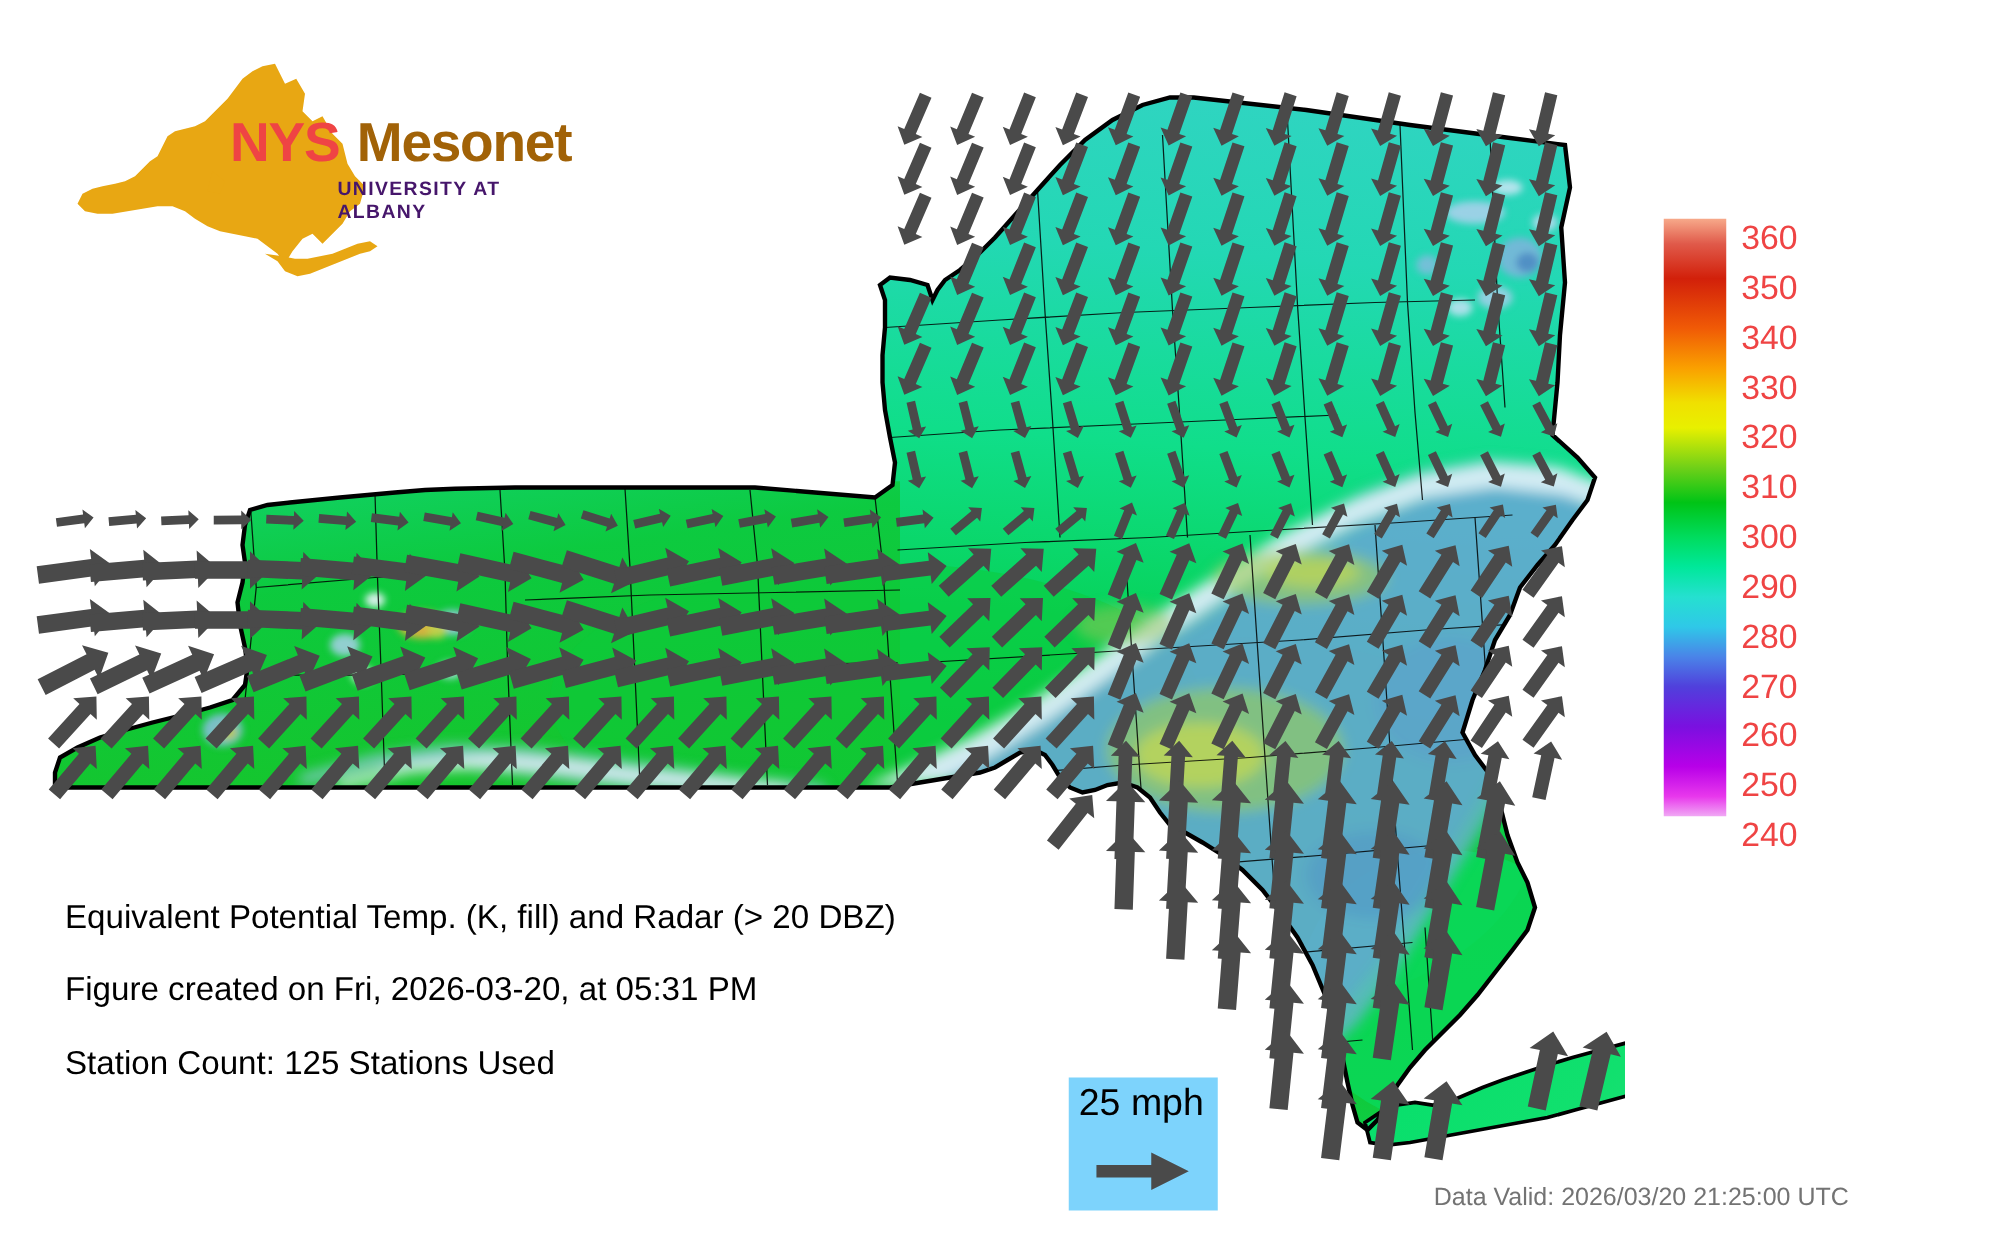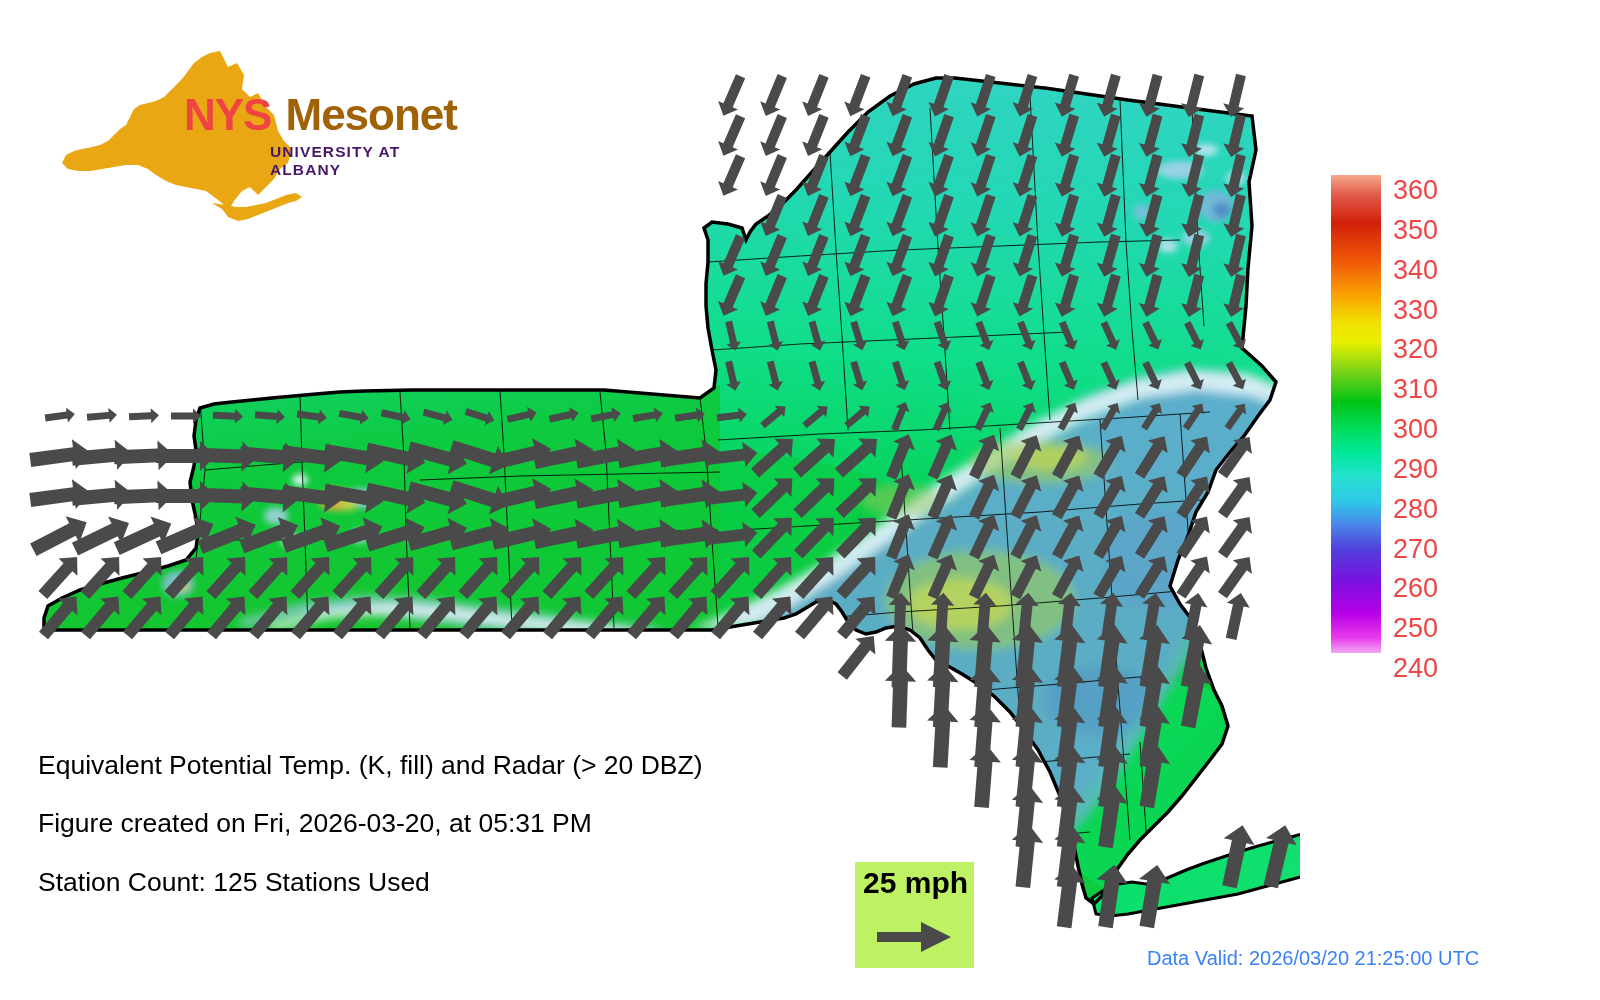--- a/index.html
+++ b/index.html
@@ -23,33 +23,33 @@
   #map-svg{position:absolute;left:0;top:0;}
 
   
   #colorbar-wrap{position:absolute;left:1331px;top:175px;width:180px;height:480px;}
   #colorbar{position:absolute;left:0;top:0;width:50px;height:478px;}
   #cb-ticks{position:absolute;left:62px;top:0;width:120px;height:478px;}
   .cb-tick{position:absolute;font-size:27px;color:#ef4444;line-height:1;
            font-family:"Liberation Sans",sans-serif;}
 
   
-  #caption{position:absolute;left:38px;top:718px;width:900px;margin-top:32px;}
+  #caption{position:absolute;left:52px;top:718px;width:900px;}
   .cap-line{font-size:26.5px;color:#000;margin-bottom:28px;line-height:1.15;
             font-family:"Liberation Sans",sans-serif;white-space:nowrap;}
 
   
   #wind-legend{position:absolute;left:855px;top:862px;width:119px;height:106px;
-               background:#bef264;font-weight:bold;}
+               background:#7dd3fc;}
   #wind-legend-label{position:absolute;left:8px;top:4px;font-size:30px;color:#000;
                      font-family:"Liberation Sans",sans-serif;}
   #wind-legend-arrow{position:absolute;left:22px;top:58px;}
 
   
-  #data-valid{position:absolute;left:1147px;top:947px;font-size:20px;color:#3b82f6;
+  #data-valid{position:absolute;left:1147px;top:947px;font-size:20px;color:#737373;
               font-family:"Liberation Sans",sans-serif;white-space:nowrap;}
 </style>
 </head>
 <body>
 
 <div id="logo">
   <svg width="400" height="180" viewBox="0 0 400 180">
     <path d="M168 6 L176 22 L185 18 L192 30 L190 44 L198 52 L206 48 L214 62 L222 70
              L226 86 L232 96 L240 104 L236 118 L228 124 L222 134 L214 142 L206 150
              L198 142 L190 146 L182 156 L176 166 L170 158 L162 152 L154 146 L144 144

